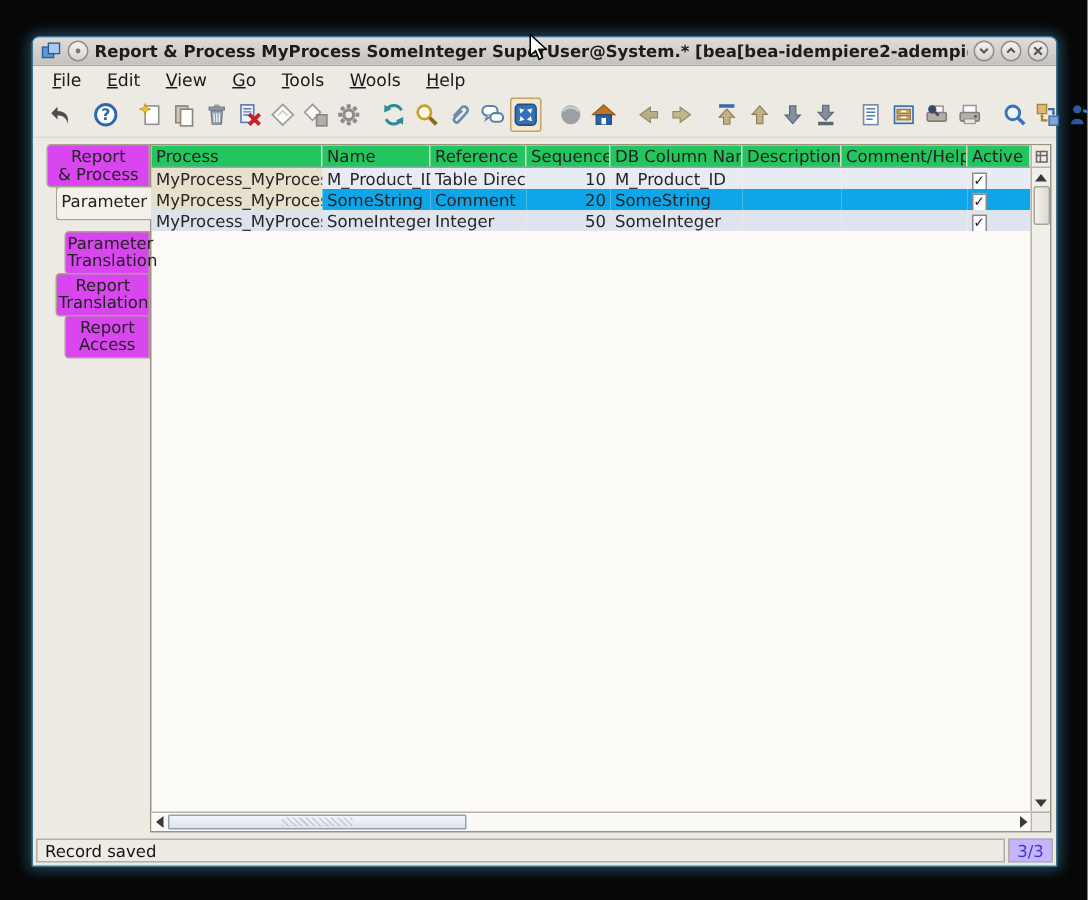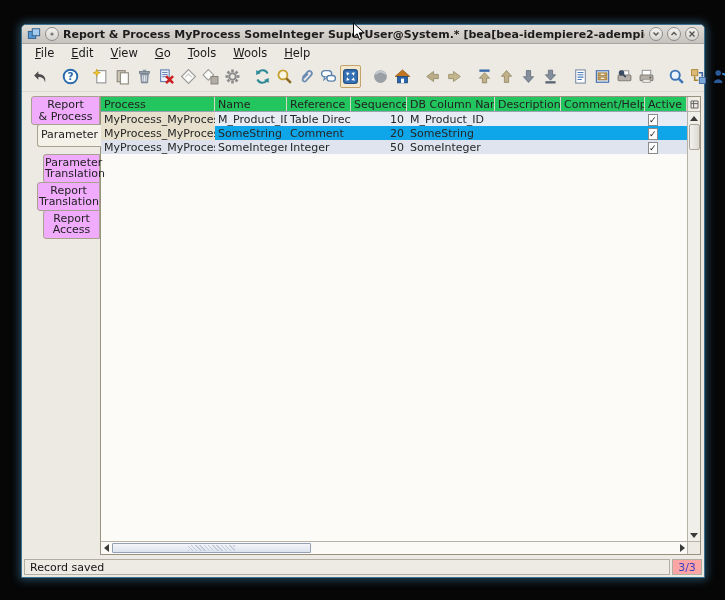--- a/index.html
+++ b/index.html
@@ -33,21 +33,21 @@
   .tool{width:21px;height:23px;flex:0 0 21px;display:flex;align-items:center;
     justify-content:center;border-radius:2px;}
   .tool.pressed{background:#f3e7cd;border:1px solid #c2a36b;}
   .tgap{width:7px;flex:0 0 7px;}
   .tspacer{flex:1;}
 
   
   .main{flex:1;display:flex;padding:4px 3px 3px 8px;min-height:0;}
   .tabstrip{width:70px;flex:0 0 70px;display:flex;flex-direction:column;
     font-size:11px;color:#222;padding-top:0;}
-  .tab{border:1px solid #aaa291;background:#f0abfc;text-align:center;
+  .tab{border:1px solid #aaa291;background:#d946ef;text-align:center;
     padding:2px 1px;border-radius:3px 0 0 3px;line-height:11.5px;margin-bottom:-1px;
     position:relative;cursor:default;}
   .tab.lvl0{margin-left:1px;}
   .tab.lvl1{margin-left:7px;}
   .tab.lvl2{margin-left:13px;}
   .tab.active{background:#f4f1e9;border-right:none;margin-right:-1px;z-index:3;
     padding-top:4px;padding-bottom:5px;margin-bottom:7px;}
   .tab-line:empty{display:none;}
 
   .panel{flex:1;background:#fcfbf7;border:1px solid #98927f;display:grid;
@@ -95,21 +95,21 @@
     background:repeating-linear-gradient(45deg,#c3cbdb 0 1px,transparent 1px 3px);}
   .panel-corner{grid-row:2;grid-column:2;background:#edeae4;
     border-left:1px solid #b6b2a8;border-top:1px solid #b6b2a8;}
 
   
   .statusbar{height:19px;flex:0 0 19px;display:flex;gap:2px;padding:1px 2px 2px;
     font-size:11px;align-items:stretch;}
   .status-msg{flex:1;border:1px solid #b2aea4;display:flex;align-items:center;
     padding:0 5px;color:#141414;background:#eeebe5;}
   .status-pos{width:30px;flex:0 0 30px;border:1px solid #b2aea4;display:flex;
-    align-items:center;justify-content:center;color:#3a3ac8;background:#fca5a5;}
+    align-items:center;justify-content:center;color:#3a3ac8;background:#c4b5fd;}
 
   .cursor{position:absolute;left:352px;top:22px;z-index:50;pointer-events:none;}
 </style>
 </head>
 <body>
 
 <div class="window">
 
   <div class="titlebar">
     <span class="tb-appicon">

